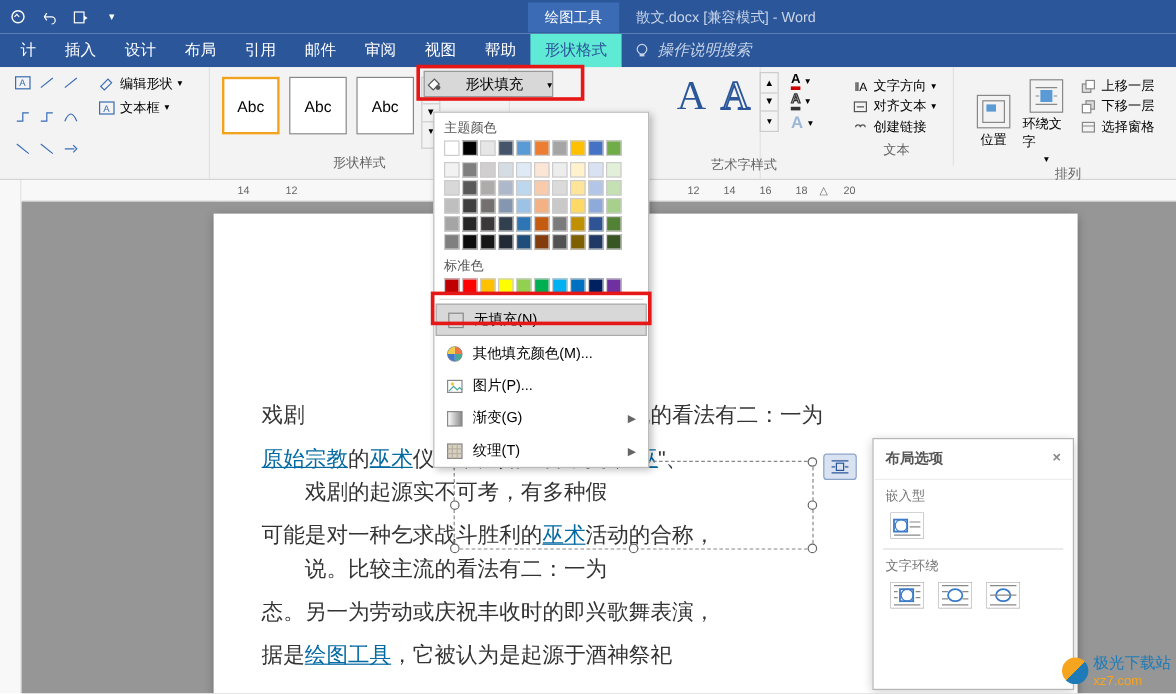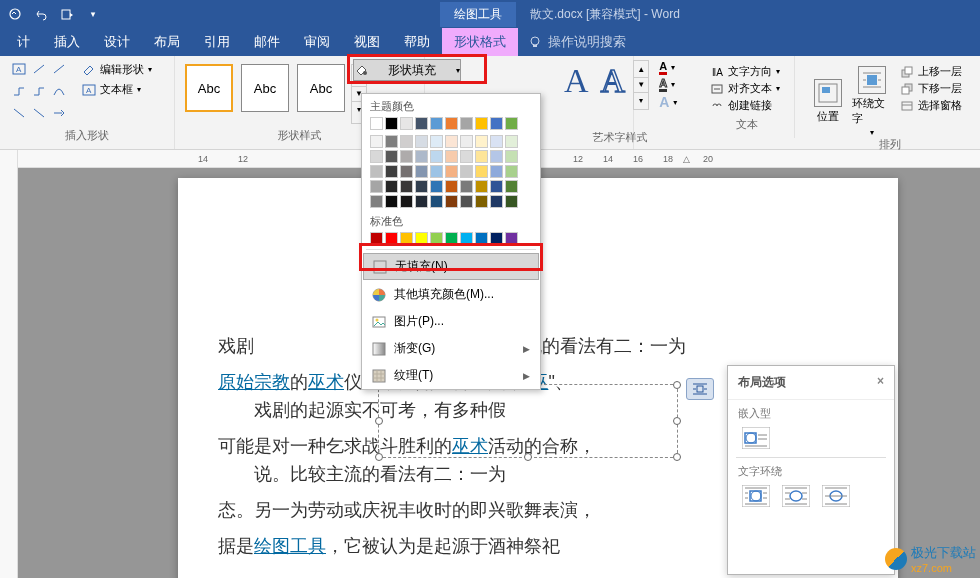--- a/index.html
+++ b/index.html
@@ -6,22 +6,22 @@
 body { width: 980px; height: 578px; overflow: hidden; background: #fff; position: relative; }
 
 .titlebar { height: 28px; background: #2b579a; display: flex; align-items: center; color: #fff; font-size: 12px; position: relative; }
 .qat { display: flex; gap: 12px; padding-left: 8px; align-items: center; }
 .qat-icon { width: 14px; height: 14px; display: inline-flex; align-items: center; justify-content: center; }
 .tool-tab { background: #3b6bb5; padding: 4px 14px; font-size: 12px; position: absolute; left: 440px; top: 2px; }
 .doc-title { position: absolute; left: 530px; color: #c8d4e8; }
 
 .ribbon-tabs { height: 28px; background: #2b579a; display: flex; align-items: center; color: #fff; font-size: 13px; padding-left: 5px; }
 .rtab { padding: 5px 12px; cursor: pointer; }
-.rtab.active { background: #f0abfc; color: #2b579a; }
-.tellme { display: flex; align-items: center; gap: 6px; margin-left: 10px; color: #c8d4e8; }
+.rtab.active { background: #5eead4; color: #2b579a; }
+.tellme { display: flex; align-items: center; gap: 6px; margin-left: 10px; color: #c8d4e8; font-style: italic; }
 
 .ribbon { height: 94px; background: #f3f3f3; border-bottom: 1px solid #d4d4d4; display: flex; position: relative; }
 .group { border-right: 1px solid #e1e1e1; padding: 4px 8px; display: flex; flex-direction: column; justify-content: space-between; }
 .group-label { text-align: center; font-size: 11px; color: #666; padding-bottom: 2px; }
 .group-ctrls { display: flex; gap: 4px; flex: 1; }
 
 .shape-grid { display: grid; grid-template-columns: repeat(3, 18px); gap: 2px; padding: 2px; }
 .shape-cell { width: 18px; height: 14px; display: flex; align-items: center; justify-content: center; }
 .side-btns { display: flex; flex-direction: column; gap: 1px; font-size: 11px; padding-left: 4px; }
 .side-btn { display: flex; align-items: center; gap: 4px; padding: 2px 4px; white-space: nowrap; }
@@ -190,21 +190,20 @@
         <div class="side-btn">
             <svg width="14" height="12">
               <rect x="1" y="1" width="12" height="10" fill="none" stroke="#3a6cb5"></rect>
               <text x="4" y="9" font-size="8" fill="#3a6cb5">A</text>
             </svg>
             <span>文本框</span>
             <span style="font-size:8px">▾</span>
           </div>
       </div>
     </div>
-    <div class="group-label">插入形状</div>
   </div>
 
   <div class="group" style="width:250px;position:relative">
     <div class="group-ctrls">
       <div class="style-box sel">Abc</div>
       <div class="style-box">Abc</div>
       <div class="style-box">Abc</div>
       <div class="gal-arrows">
         <div class="gal-arrow">▲</div>
         <div class="gal-arrow">▼</div>

